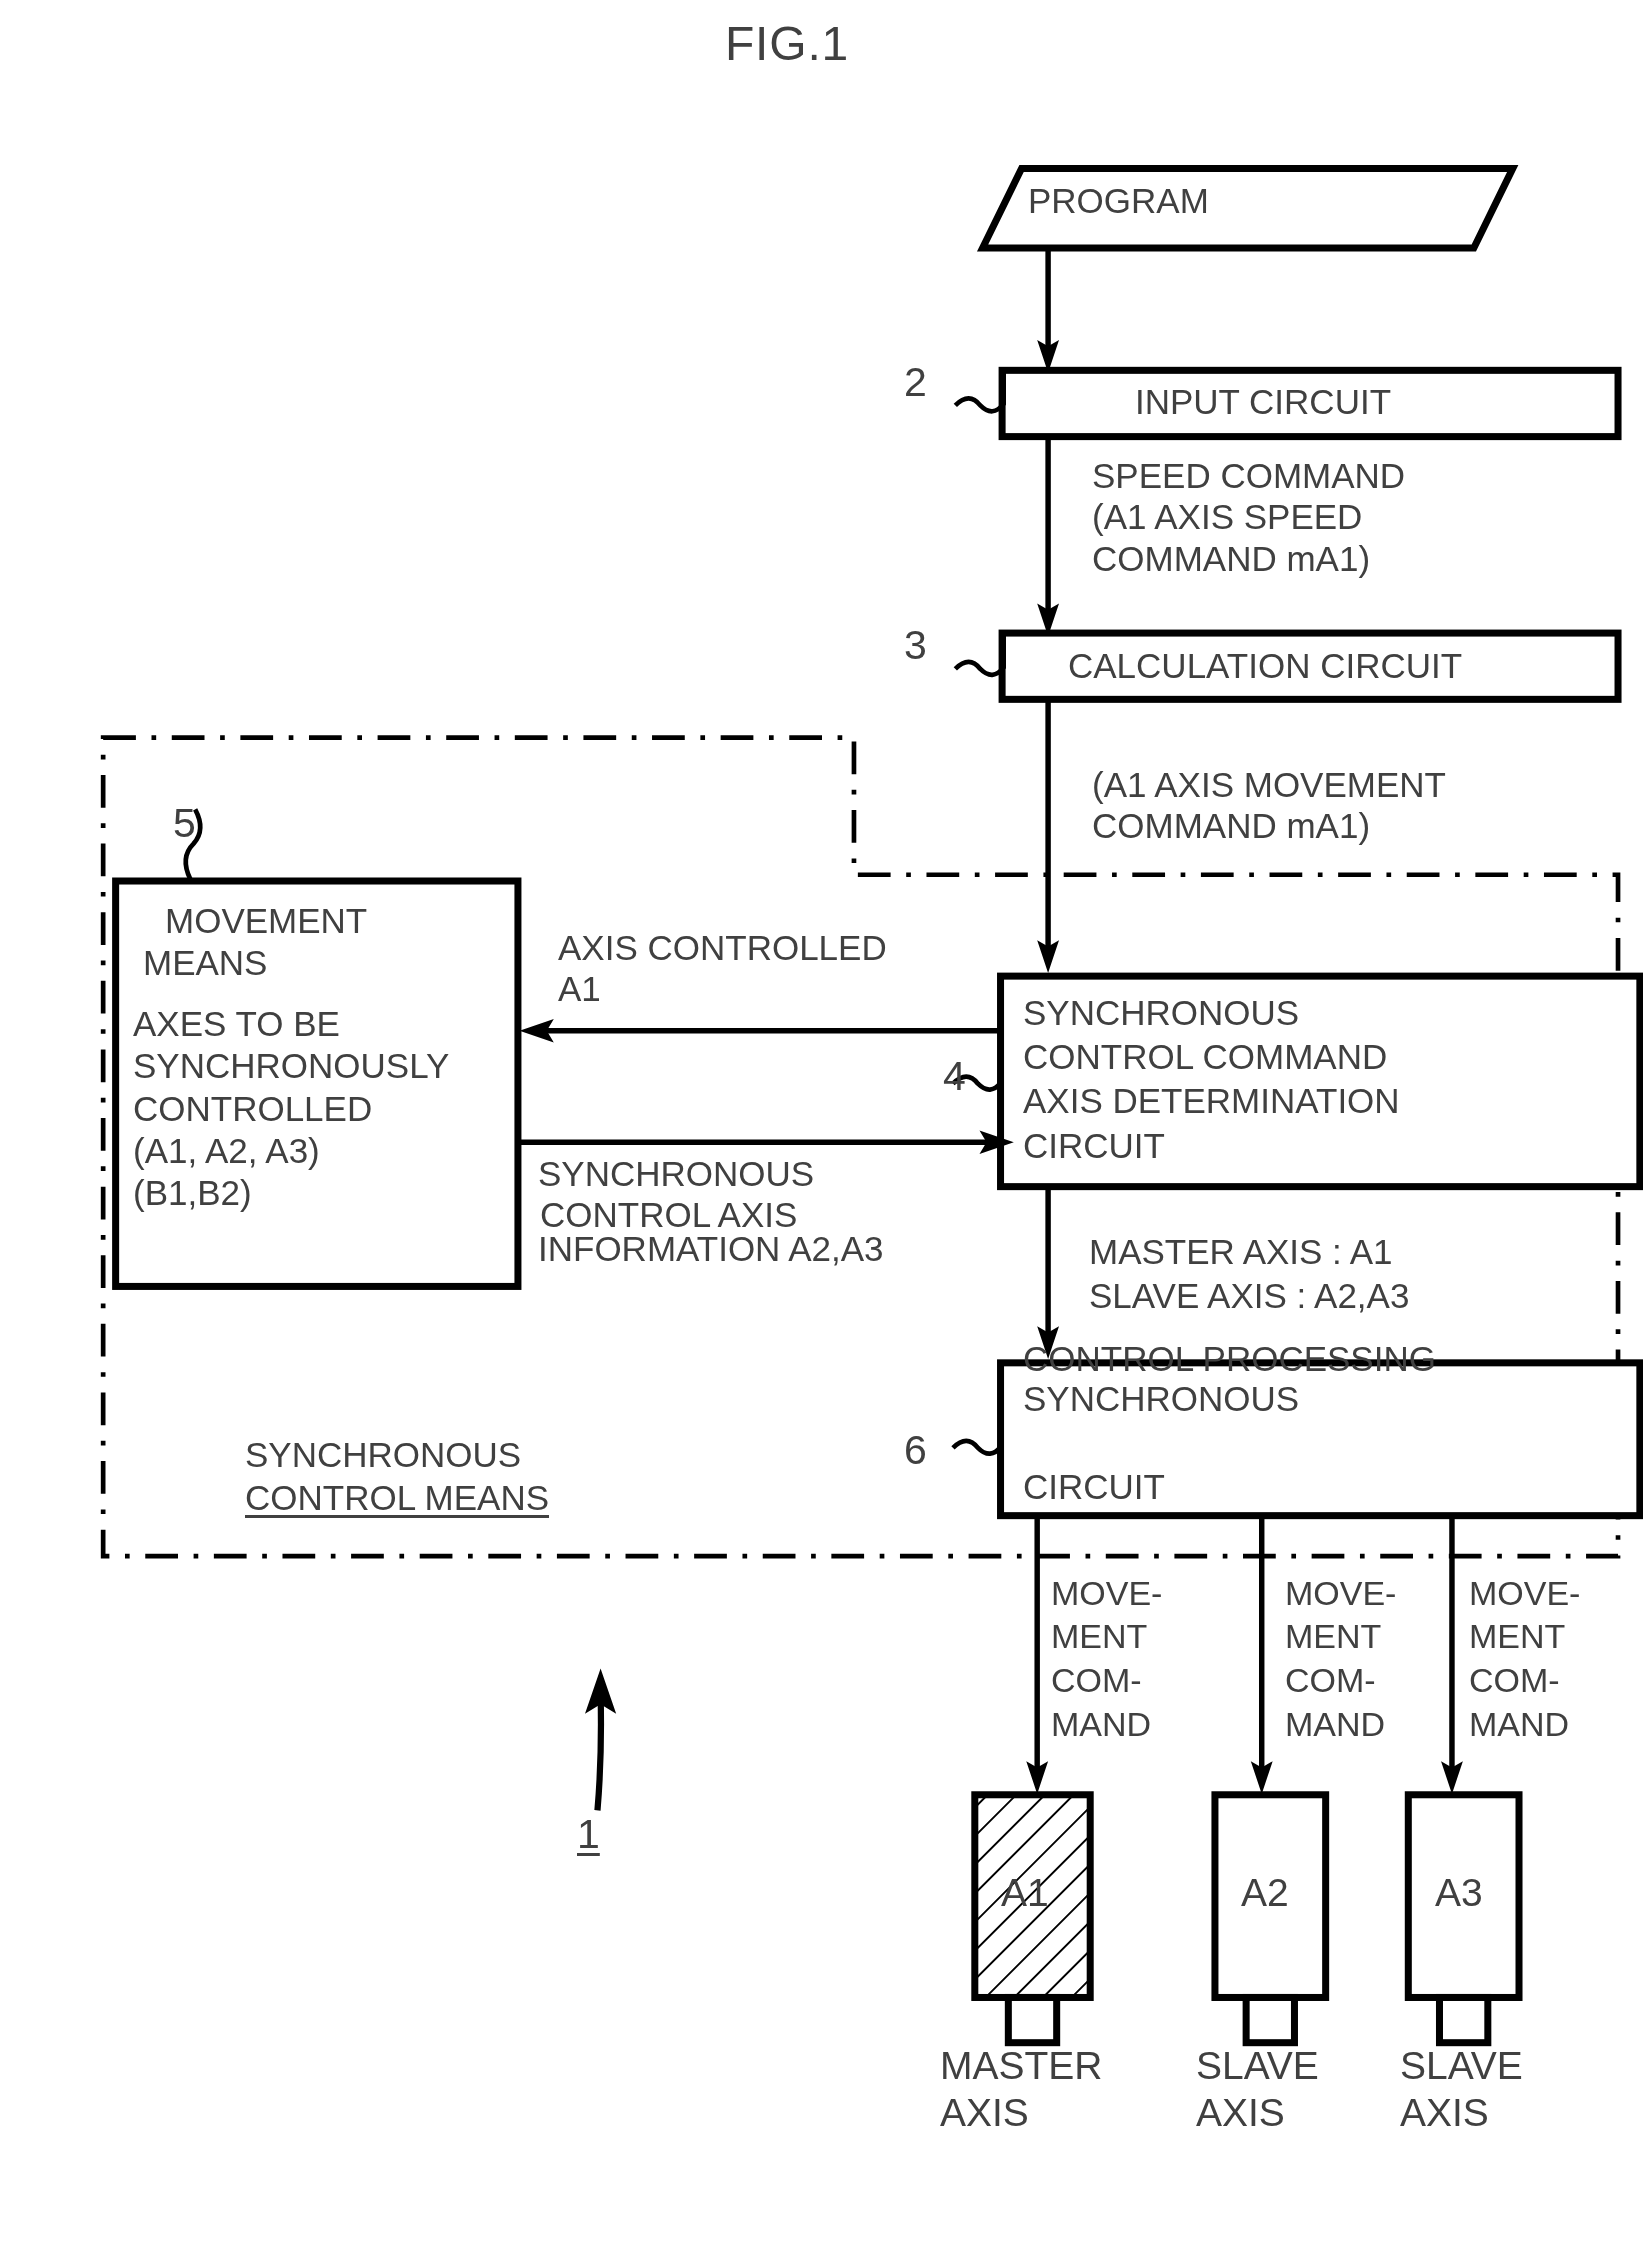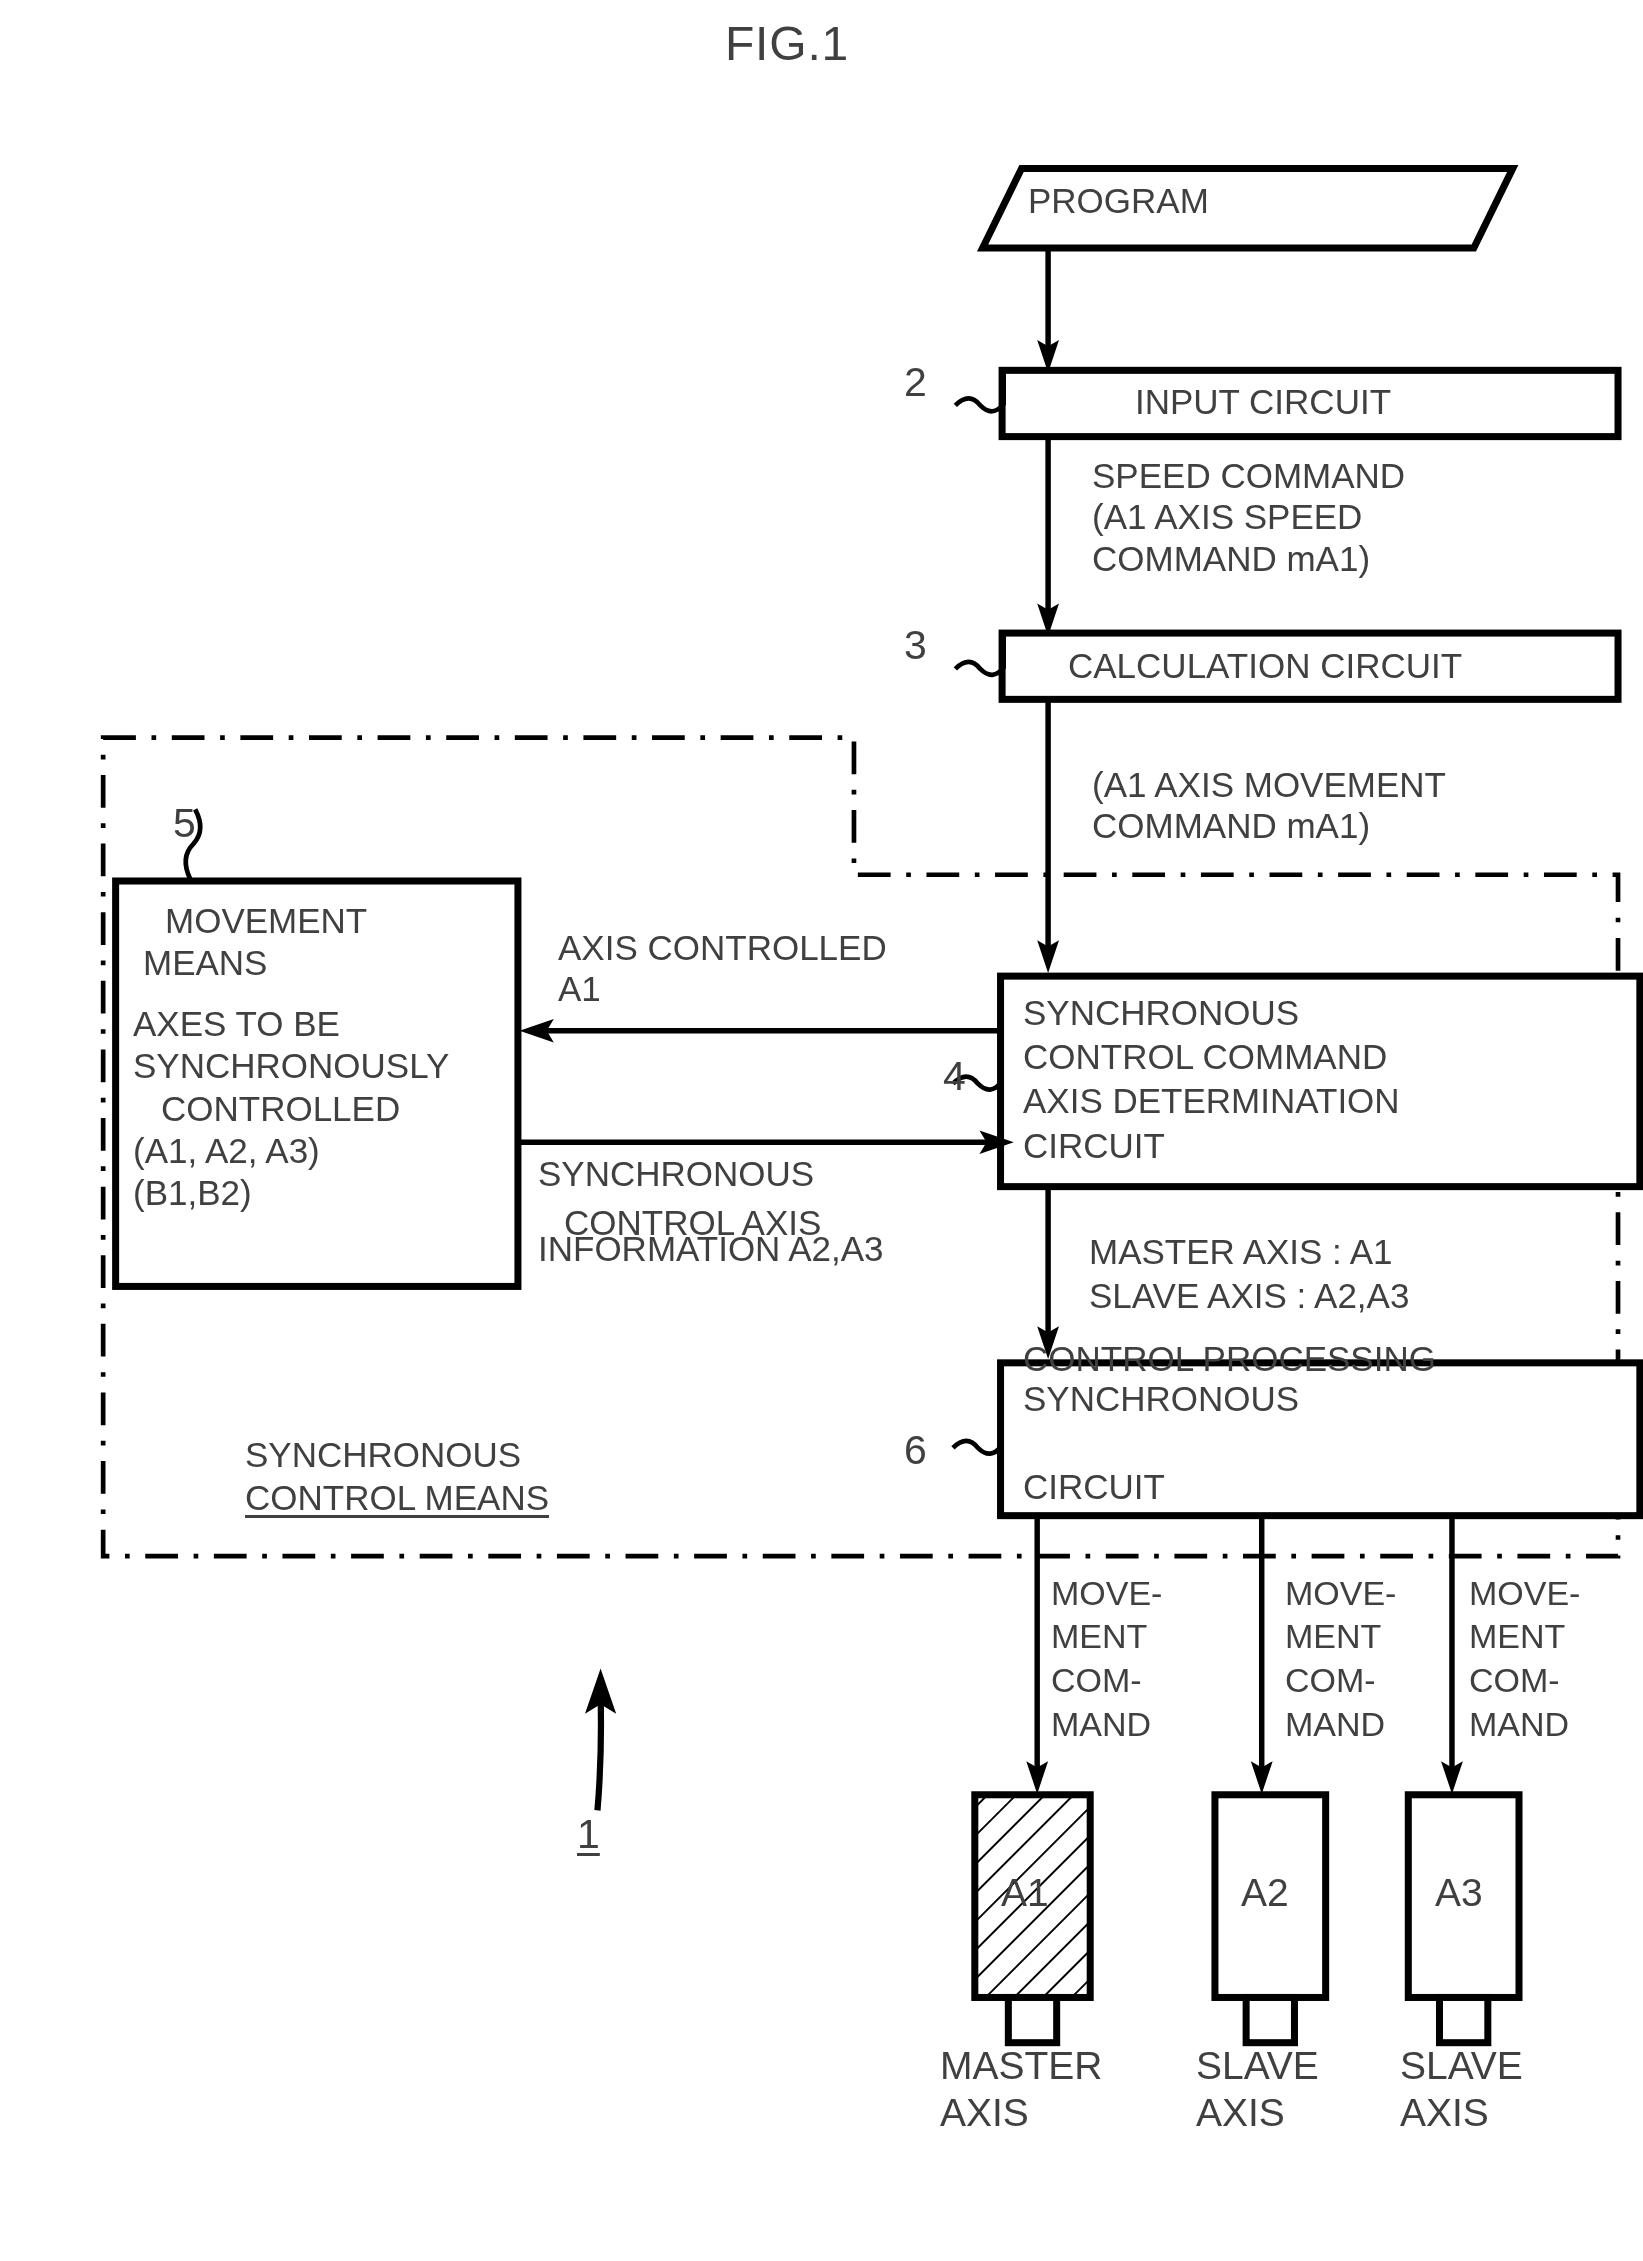--- a/index.html
+++ b/index.html
@@ -155,29 +155,29 @@
   <div class="lbl boxtext" style="left:1023px; top:993px;">SYNCHRONOUS</div>
   <div class="lbl boxtext" style="left:1023px; top:1037px;">CONTROL COMMAND</div>
   <div class="lbl boxtext" style="left:1023px; top:1081px;">AXIS DETERMINATION</div>
   <div class="lbl boxtext" style="left:1023px; top:1126px;">CIRCUIT</div>
 
   <div class="lbl refnum" style="left:173px; top:800px;">5</div>
   <div class="lbl boxtext" style="left:165px; top:901px;">MOVEMENT</div>
   <div class="lbl boxtext" style="left:143px; top:943px;">MEANS</div>
   <div class="lbl boxtext" style="left:133px; top:1004px;">AXES TO BE</div>
   <div class="lbl boxtext" style="left:133px; top:1046px;">SYNCHRONOUSLY</div>
-  <div class="lbl boxtext" style="left:133px; top:1089px;margin-left:28px;">CONTROLLED</div>
+  <div class="lbl boxtext" style="left:133px; top:1089px;">CONTROLLED</div>
   <div class="lbl boxtext" style="left:133px; top:1131px;">(A1, A2, A3)</div>
   <div class="lbl boxtext" style="left:133px; top:1173px;">(B1,B2)</div>
 
   <div class="lbl annot" style="left:558px; top:928px;">AXIS CONTROLLED</div>
   <div class="lbl annot" style="left:558px; top:969px;">A1</div>
 
   <div class="lbl annot" style="left:538px; top:1154px;">SYNCHRONOUS</div>
-  <div class="lbl annot" style="left:564px; top:1195px;margin-top:8px;">CONTROL AXIS</div>
+  <div class="lbl annot" style="left:540px; top:1195px;">CONTROL AXIS</div>
   <div class="lbl annot" style="left:538px; top:1229px;">INFORMATION A2,A3</div>
 
   <div class="lbl annot" style="left:1089px; top:1232px;">MASTER AXIS : A1</div>
   <div class="lbl annot" style="left:1089px; top:1276px;">SLAVE AXIS : A2,A3</div>
 
   <div class="lbl refnum" style="left:904px; top:1427px;">6</div>
   <div class="lbl boxtext" style="left:1023px; top:1379px;">SYNCHRONOUS</div>
   <div class="lbl boxtext" style="left:1023px; top:1339px;">CONTROL PROCESSING</div>
   <div class="lbl boxtext" style="left:1023px; top:1467px;">CIRCUIT</div>
 

